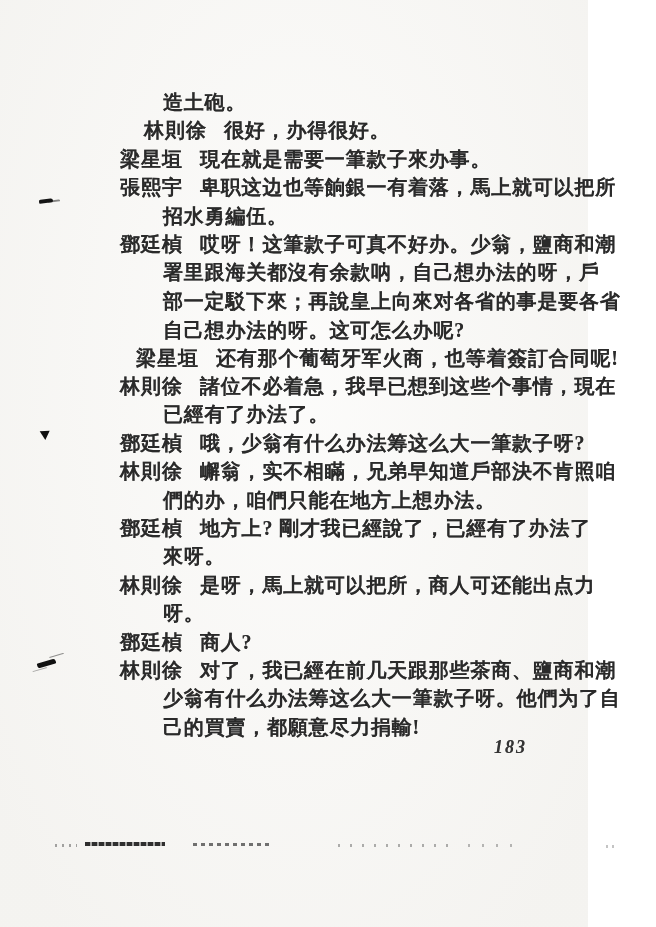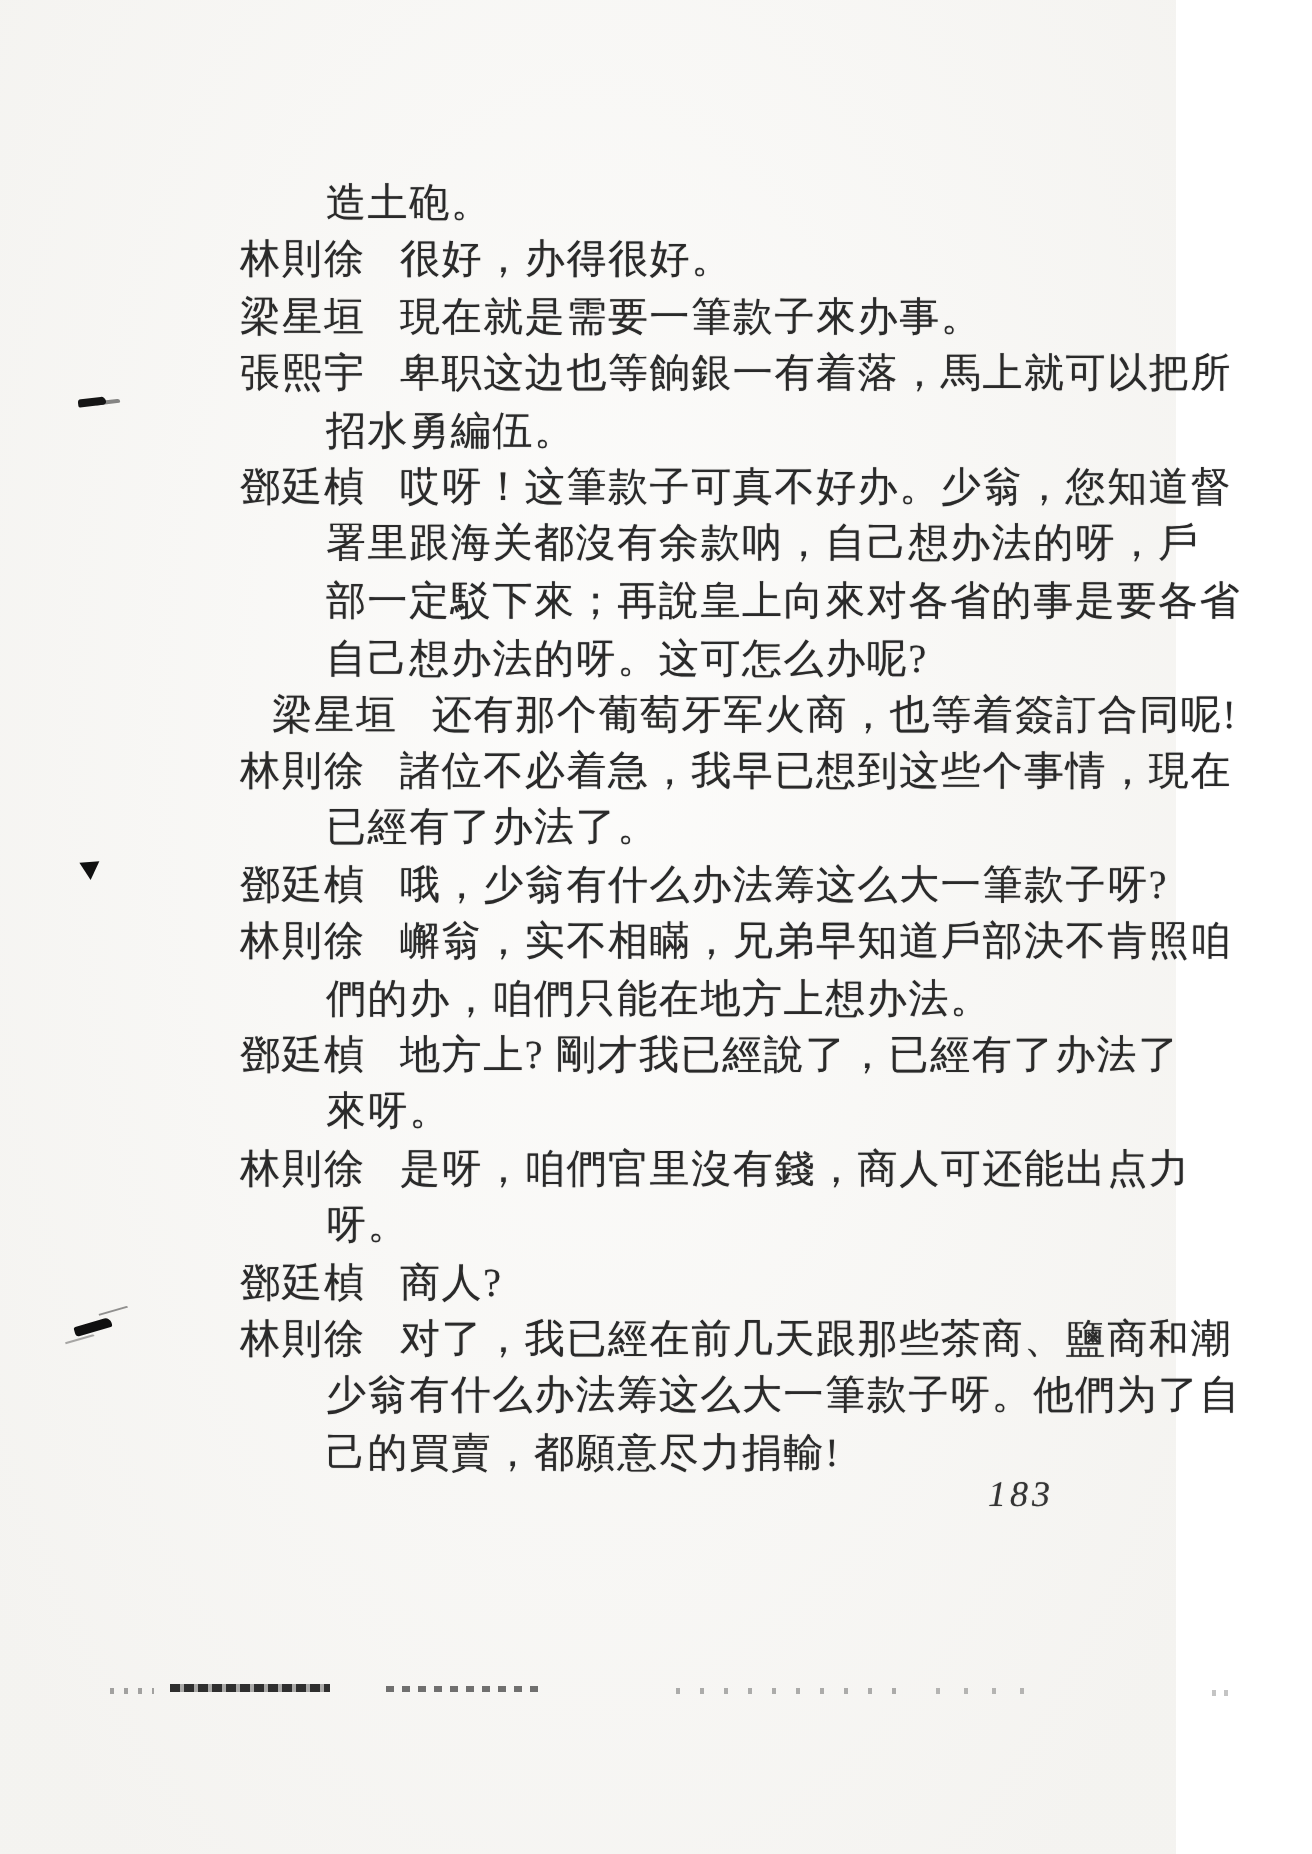--- a/index.html
+++ b/index.html
@@ -10,20 +10,21 @@
     overflow: hidden;
     font-family: "Liberation Serif", "DejaVu Serif", serif;
   }
   .page {
     position: relative;
     width: 588px;
     height: 927px;
     background:
       radial-gradient(ellipse at 50% 40%, rgba(255,255,255,0.6), rgba(0,0,0,0.015) 90%),
       #f8f7f4;
+    font-weight: bold;
   }
   
   .line {
     position: absolute;
     white-space: nowrap;
     font-size: 20px;
     line-height: 26px;
     color: #2a2a2a;
     letter-spacing: 0.8px;
     text-shadow: 0 0 0.5px rgba(40,40,40,0.55);
@@ -108,37 +109,37 @@
   .wm-name { color: #8f8f8f; }
   .wm-url  { color: #c05a2c; margin-left: 5px; }
 </style>
 </head>
 <body>
 
 <div class="page">
 
   <div id="script-block">
       <div class="line continuation" style="top: 89px;"><span class="dialogue">造土砲。</span></div>
-      <div class="line has-speaker" style="top: 117.4px;"><span class="speaker">林則徐</span><span class="dialogue">很好，办得很好。</span></div>
+      <div class="line has-speaker" style="top: 117.4px; margin-left: 24px;"><span class="speaker">林則徐</span><span class="dialogue">很好，办得很好。</span></div>
       <div class="line has-speaker" style="top: 145.8px;"><span class="speaker">梁星垣</span><span class="dialogue">現在就是需要一筆款子來办事。</span></div>
       <div class="line has-speaker" style="top: 174.2px;"><span class="speaker">張熙宇</span><span class="dialogue">卑职这边也等餉銀一有着落，馬上就可以把所</span></div>
       <div class="line continuation" style="top: 202.6px;"><span class="dialogue">招水勇編伍。</span></div>
-      <div class="line has-speaker" style="top: 231px;"><span class="speaker">鄧廷楨</span><span class="dialogue">哎呀！这筆款子可真不好办。少翁，您知道督</span></div>
+      <div class="line has-speaker" style="top: 231px;"><span class="speaker">鄧廷楨</span><span class="dialogue">哎呀！这筆款子可真不好办。少翁，鹽商和潮</span></div>
       <div class="line continuation" style="top: 259.4px;"><span class="dialogue">署里跟海关都沒有余款呐，自己想办法的呀，戶</span></div>
       <div class="line continuation" style="top: 287.8px;"><span class="dialogue">部一定駁下來；再說皇上向來对各省的事是要各省</span></div>
       <div class="line continuation" style="top: 317px; text-align: right;"><span class="dialogue">自己想办法的呀。这可怎么办呢?</span></div>
       <div class="line has-speaker" style="top: 344.6px; margin-left: 16px;"><span class="speaker">梁星垣</span><span class="dialogue">还有那个葡萄牙军火商，也等着簽訂合同呢!</span></div>
       <div class="line has-speaker" style="top: 373px;"><span class="speaker">林則徐</span><span class="dialogue">諸位不必着急，我早已想到这些个事情，現在</span></div>
       <div class="line continuation" style="top: 401.4px;"><span class="dialogue">已經有了办法了。</span></div>
       <div class="line has-speaker" style="top: 429.8px;"><span class="speaker">鄧廷楨</span><span class="dialogue">哦，少翁有什么办法筹这么大一筆款子呀?</span></div>
       <div class="line has-speaker" style="top: 458.2px;"><span class="speaker">林則徐</span><span class="dialogue">嶰翁，实不相瞞，兄弟早知道戶部決不肯照咱</span></div>
       <div class="line continuation" style="top: 486.6px;"><span class="dialogue">們的办，咱們只能在地方上想办法。</span></div>
       <div class="line has-speaker" style="top: 515px;"><span class="speaker">鄧廷楨</span><span class="dialogue">地方上? 剛才我已經說了，已經有了办法了</span></div>
       <div class="line continuation" style="top: 543.4px;"><span class="dialogue">來呀。</span></div>
-      <div class="line has-speaker" style="top: 571.8px;"><span class="speaker">林則徐</span><span class="dialogue">是呀，咱們官里沒有錢，商人可还能出点力</span></div>
+      <div class="line has-speaker" style="top: 571.8px;"><span class="speaker">林則徐</span><span class="dialogue">是呀，馬上就可以把所，商人可还能出点力</span></div>
       <div class="line continuation" style="top: 600.2px;"><span class="dialogue">呀。</span></div>
       <div class="line has-speaker" style="top: 628.6px;"><span class="speaker">鄧廷楨</span><span class="dialogue">商人?</span></div>
       <div class="line has-speaker" style="top: 657px;"><span class="speaker">林則徐</span><span class="dialogue">对了，我已經在前几天跟那些茶商、鹽商和潮</span></div>
       <div class="line continuation" style="top: 685.4px;"><span class="dialogue">少翁有什么办法筹这么大一筆款子呀。他們为了自</span></div>
       <div class="line continuation" style="top: 713.8px;"><span class="dialogue">己的買賣，都願意尽力捐輸!</span></div>
     </div>
 
   <div class="page-number">183</div>
 
   <div class="mark-a"></div>

